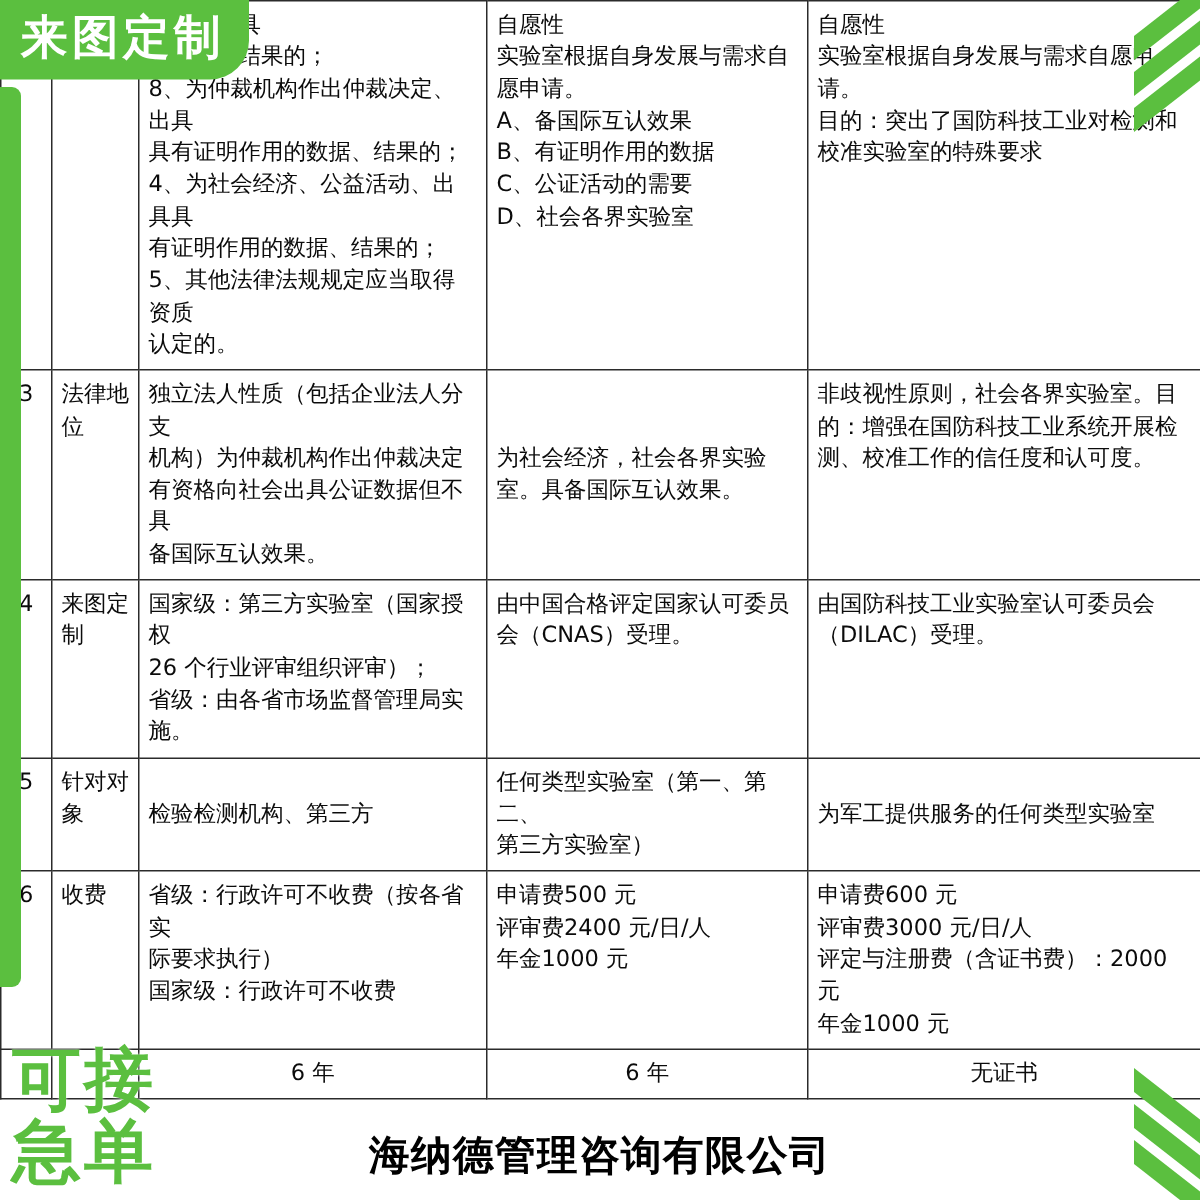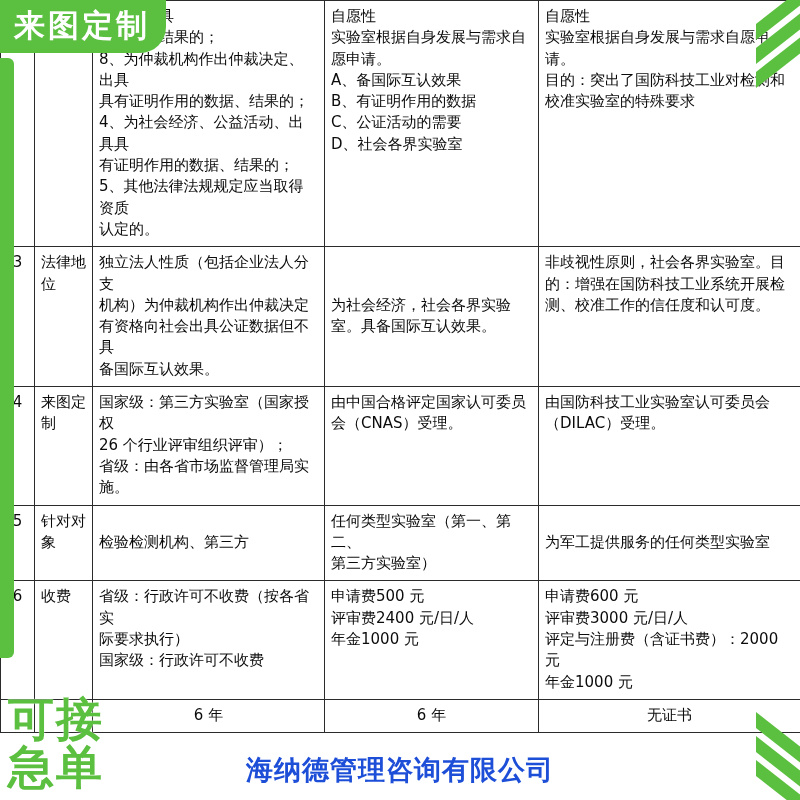--- a/index.html
+++ b/index.html
@@ -81,21 +81,21 @@
     width: 800px;
     height: 60px;
     background: #ffffff;
     display: flex;
     align-items: center;
     justify-content: center;
   }
   .footer-brand .brand-text {
     font-size: 27px;
     font-weight: bold;
-    color: #1d4ed8;
+    color: #000000;
     letter-spacing: 1px;
     font-family: "DejaVu Sans", "Liberation Sans", sans-serif;
   }
 
   
   .wm-topleft {
     position: absolute;
     left: 0;
     top: 0;
     background: #5bbf3f;

